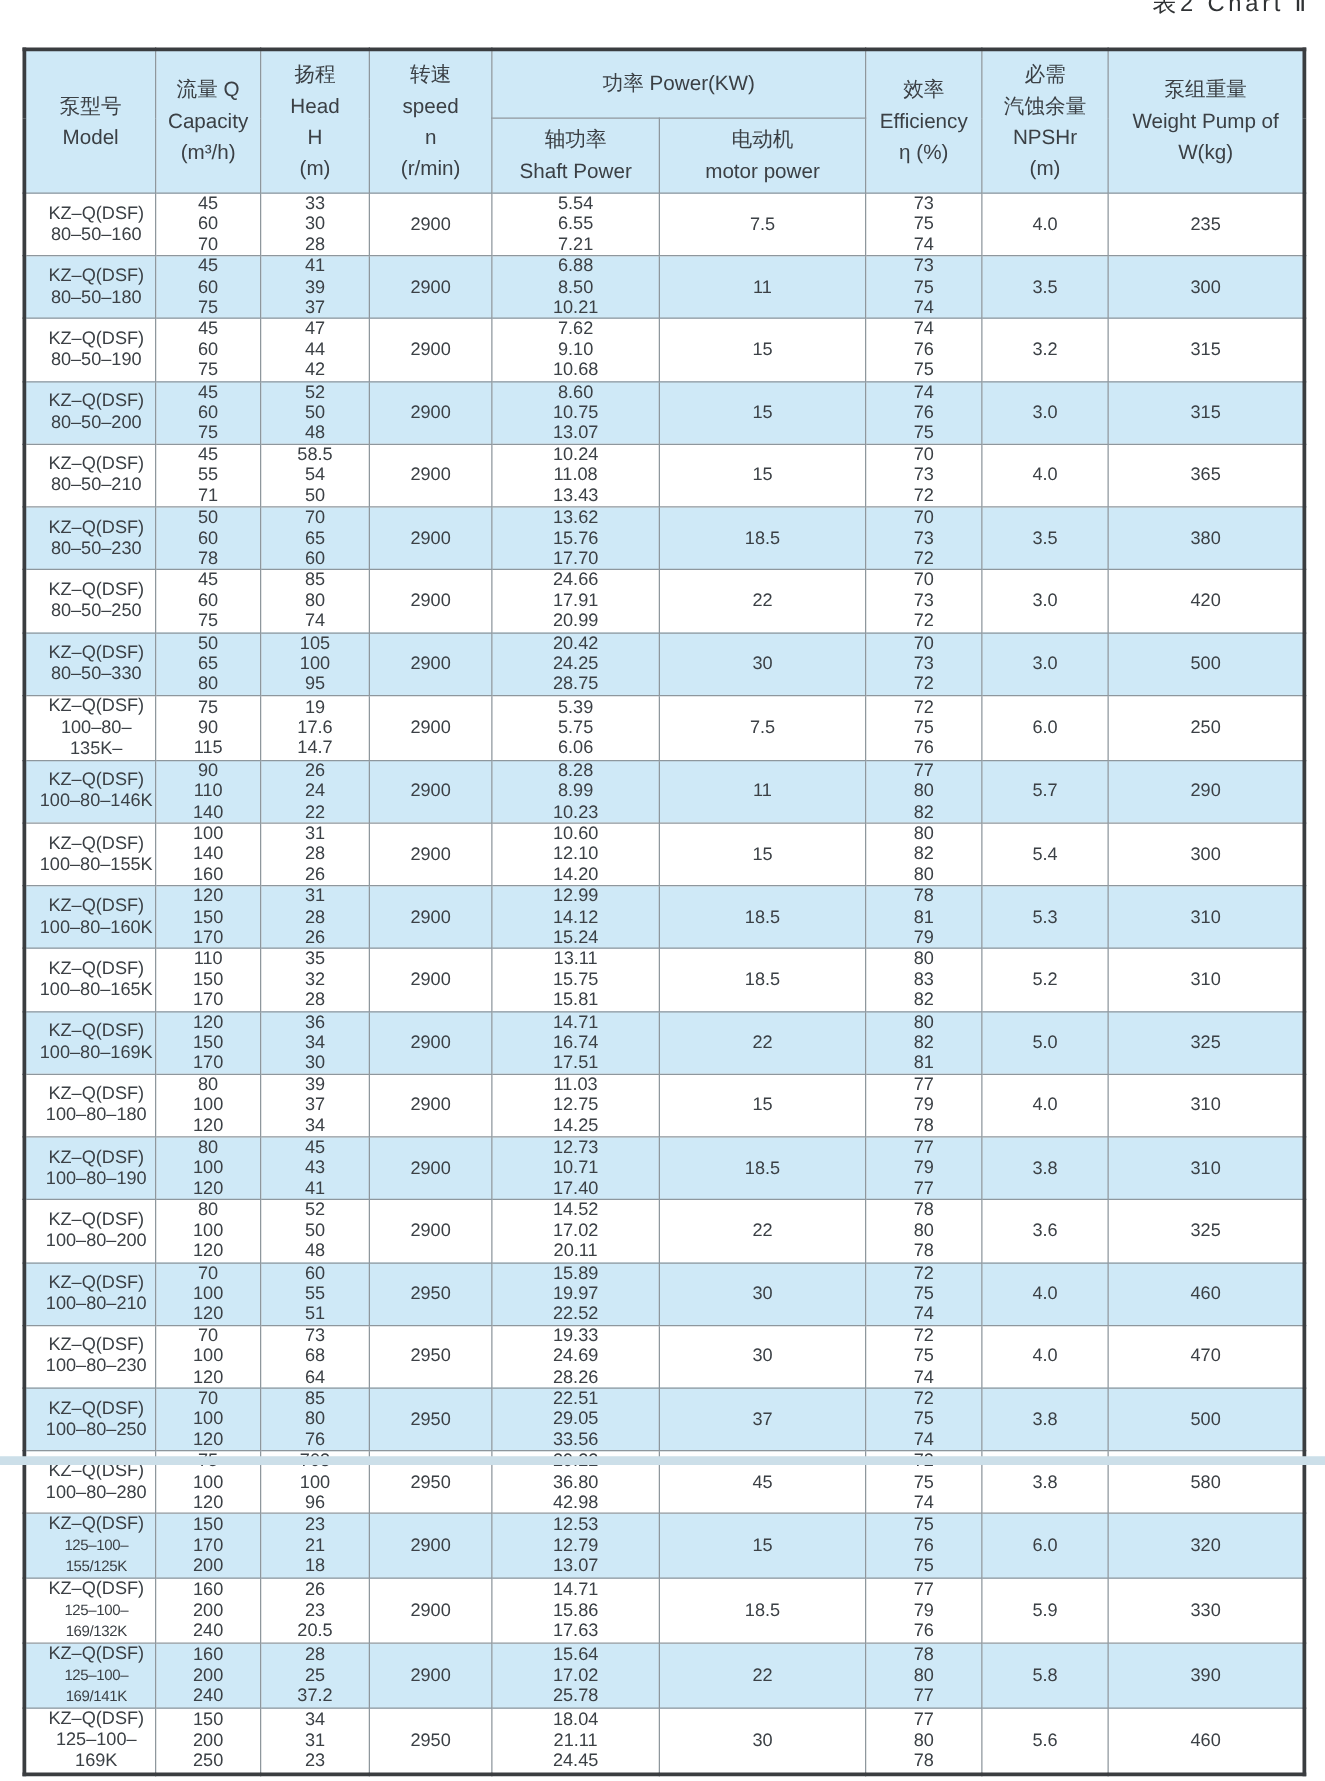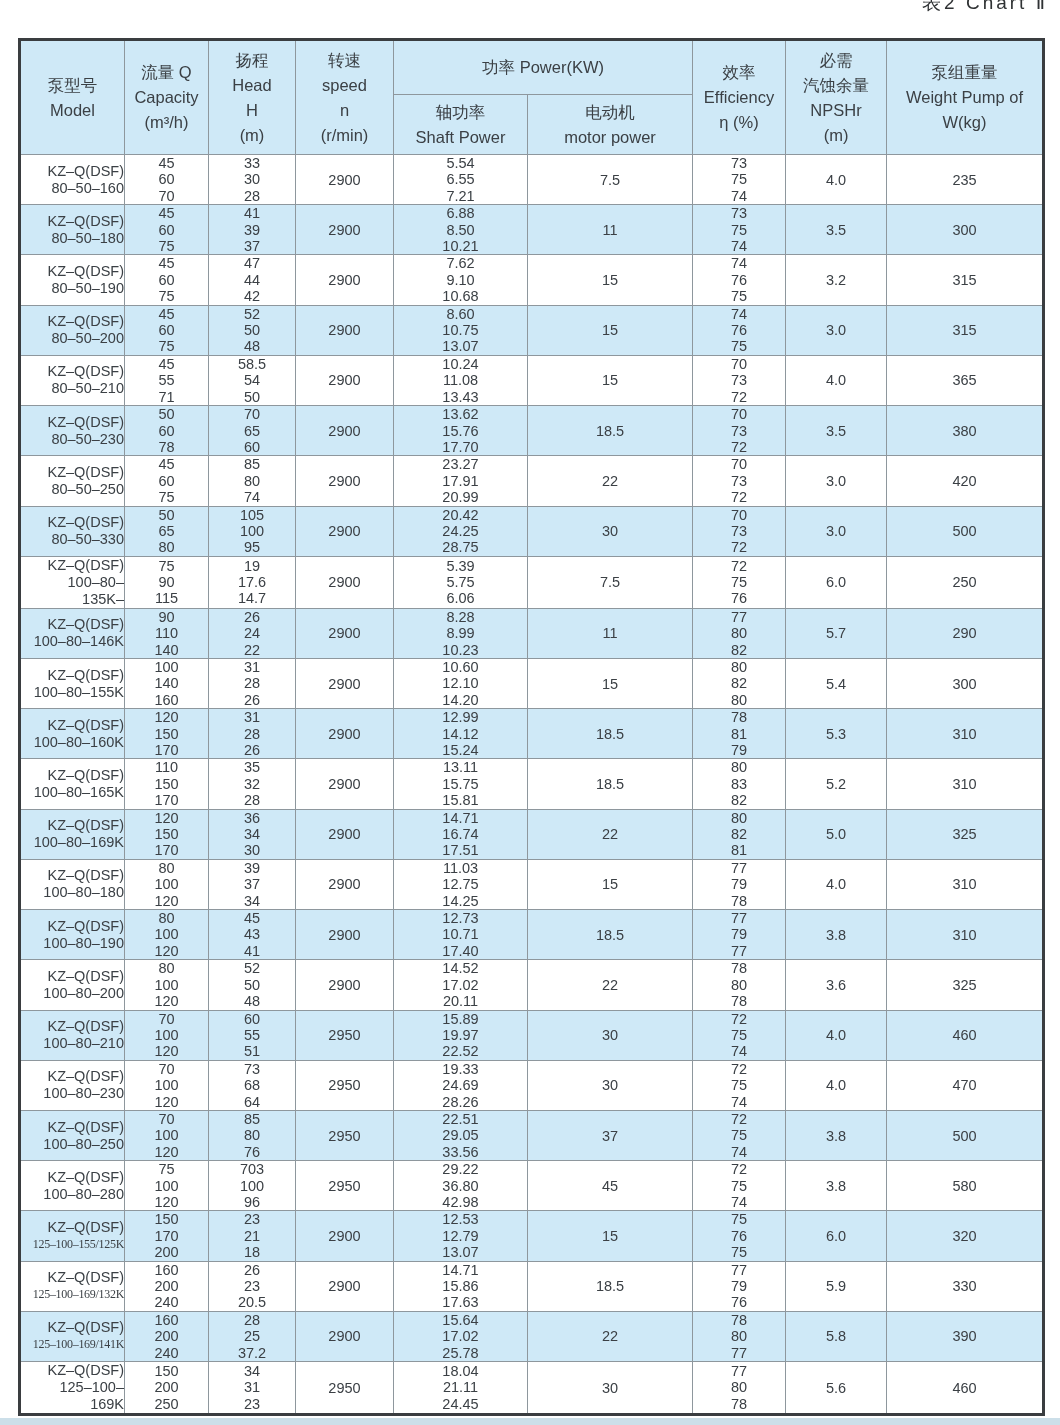--- a/index.html
+++ b/index.html
@@ -12,21 +12,21 @@
   }
   * { box-sizing: border-box; }
   html, body {
     margin: 0; padding: 0;
     width: 1060px; height: 1425px;
     background: #ffffff;
     font-family: "Liberation Sans", "DejaVu Sans", sans-serif;
     color: var(--text);
     overflow: hidden;
   }
-  .page { position: relative; width: 1060px; height: 1425px; }
+  .page { position: relative; width: 1060px; height: 1172px; }
 
   
   .caption-clip {
     position: absolute; top: 0; right: 12px;
     height: 15px; overflow: hidden;
   }
   .caption-text {
     display: block; margin-top: -10px;
     font-size: 19px; letter-spacing: 3px; color: #2f3234;
     white-space: nowrap;
@@ -53,26 +53,26 @@
   }
   thead th div { line-height: 25px; }
   thead tr.group-row { height: 55px; }
   thead tr.sub-row { height: 60px; }
 
   tbody tr { height: 50px; }
   tbody tr:nth-child(even) td { background: var(--row-alt-bg); }
   td { font-size: 14.5px; }
   td div { line-height: 16.4px; }
   td.model {
-    text-align: right; padding-left: 9px;
+    text-align: center; padding-left: 9px;
     font-size: 14.5px;
   }
   td.model div { line-height: 17px; }
   td.model div.condensed {
-    font-size: 12px; letter-spacing: -0.3px; line-height: 17px; font-family: Liberation Serif, serif;
+    font-size: 12px; letter-spacing: -0.3px; line-height: 17px;
   }
 
   .bottom-strip {
     position: absolute; left: 0; bottom: 0;
     width: 1060px; height: 7px;
     background: var(--bottom-strip);
   }
 </style>
 </head>
 <body>
@@ -340,21 +340,21 @@
             <div>60</div>
             <div>75</div>
           </td>
     <td>
             <div>85</div>
             <div>80</div>
             <div>74</div>
           </td>
     <td>2900</td>
     <td>
-            <div>23.27</div>
+            <div>24.66</div>
             <div>17.91</div>
             <div>20.99</div>
           </td>
     <td>22</td>
     <td>
             <div>70</div>
             <div>73</div>
             <div>72</div>
           </td>
     <td>3.0</td>

